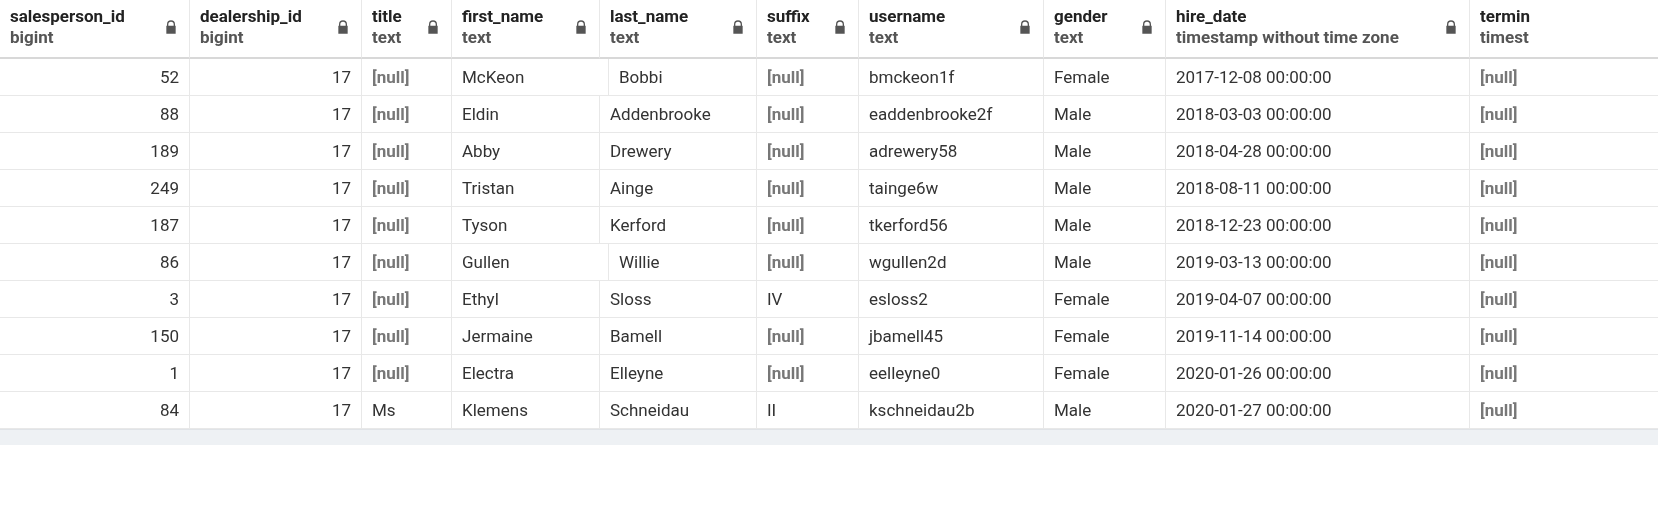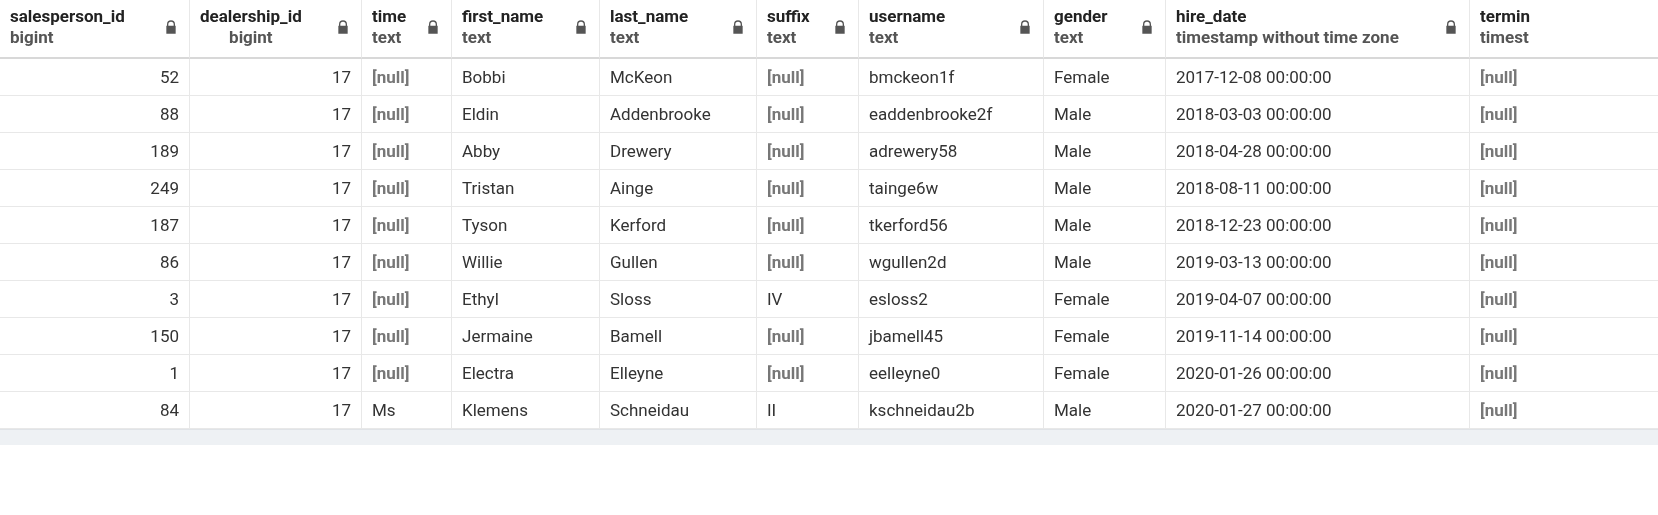--- a/index.html
+++ b/index.html
@@ -46,21 +46,21 @@
   .lock {
     width: 16px; height: 16px;
     fill: #555;
     flex-shrink: 0;
     margin-left: 6px;
   }
   .num { justify-content: flex-end; }
   .null { color: #777; font-weight: bold; }
   
   .c0 { width: 190px; }
-  .c1 { width: 172px; text-align: center; }
+  .c1 { width: 172px; }
   .c2 { width: 90px; }
   .c3 { width: 148px; gap: 20px; }
   .c4 { width: 157px; }
   .c5 { width: 102px; }
   .c6 { width: 185px; }
   .c7 { width: 122px; gap: 8px; }
   .c8 { width: 304px; }
   .c9 { width: 188px; }
   .footer-bar {
     height: 16px;
@@ -87,21 +87,21 @@
       <span class="header-text">
         <span class="col-name">dealership_id</span>
         <span class="col-type">bigint</span>
       </span>
       <svg class="lock" viewBox="0 0 24 24">
           <path d="M6 10V8a6 6 0 1 1 12 0v2h1v12H5V10h1zm2 0h8V8a4 4 0 1 0-8 0v2z"></path>
         </svg>
     </div>
     <div class="cell c2">
       <span class="header-text">
-        <span class="col-name">time</span>
+        <span class="col-name">title</span>
         <span class="col-type">text</span>
       </span>
       <svg class="lock" viewBox="0 0 24 24">
           <path d="M6 10V8a6 6 0 1 1 12 0v2h1v12H5V10h1zm2 0h8V8a4 4 0 1 0-8 0v2z"></path>
         </svg>
     </div>
     <div class="cell c3">
       <span class="header-text">
         <span class="col-name">first_name</span>
         <span class="col-type">text</span>
@@ -161,22 +161,22 @@
         <span class="col-type">timest</span>
       </span>
     </div>
   </div>
 
   <div id="rows-container">
       <div class="row">
         <div class="cell c0 num">52</div>
         <div class="cell c1 num">17</div>
         <div class="cell c2 null">[null]</div>
+        <div class="cell c4">McKeon</div>
         <div class="cell c3">Bobbi</div>
-        <div class="cell c4">McKeon</div>
         <div class="cell c5 null">[null]</div>
         <div class="cell c6">bmckeon1f</div>
         <div class="cell c7">Female</div>
         <div class="cell c8">2017-12-08 00:00:00</div>
         <div class="cell c9 null" style="border-right: none;">[null]</div>
       </div>
       <div class="row">
         <div class="cell c0 num">88</div>
         <div class="cell c1 num">17</div>
         <div class="cell c2 null">[null]</div>
@@ -221,22 +221,22 @@
         <div class="cell c5 null">[null]</div>
         <div class="cell c6">tkerford56</div>
         <div class="cell c7">Male</div>
         <div class="cell c8">2018-12-23 00:00:00</div>
         <div class="cell c9 null" style="border-right: none;">[null]</div>
       </div>
       <div class="row">
         <div class="cell c0 num">86</div>
         <div class="cell c1 num">17</div>
         <div class="cell c2 null">[null]</div>
+        <div class="cell c4">Gullen</div>
         <div class="cell c3">Willie</div>
-        <div class="cell c4">Gullen</div>
         <div class="cell c5 null">[null]</div>
         <div class="cell c6">wgullen2d</div>
         <div class="cell c7">Male</div>
         <div class="cell c8">2019-03-13 00:00:00</div>
         <div class="cell c9 null" style="border-right: none;">[null]</div>
       </div>
       <div class="row">
         <div class="cell c0 num">3</div>
         <div class="cell c1 num">17</div>
         <div class="cell c2 null">[null]</div>

